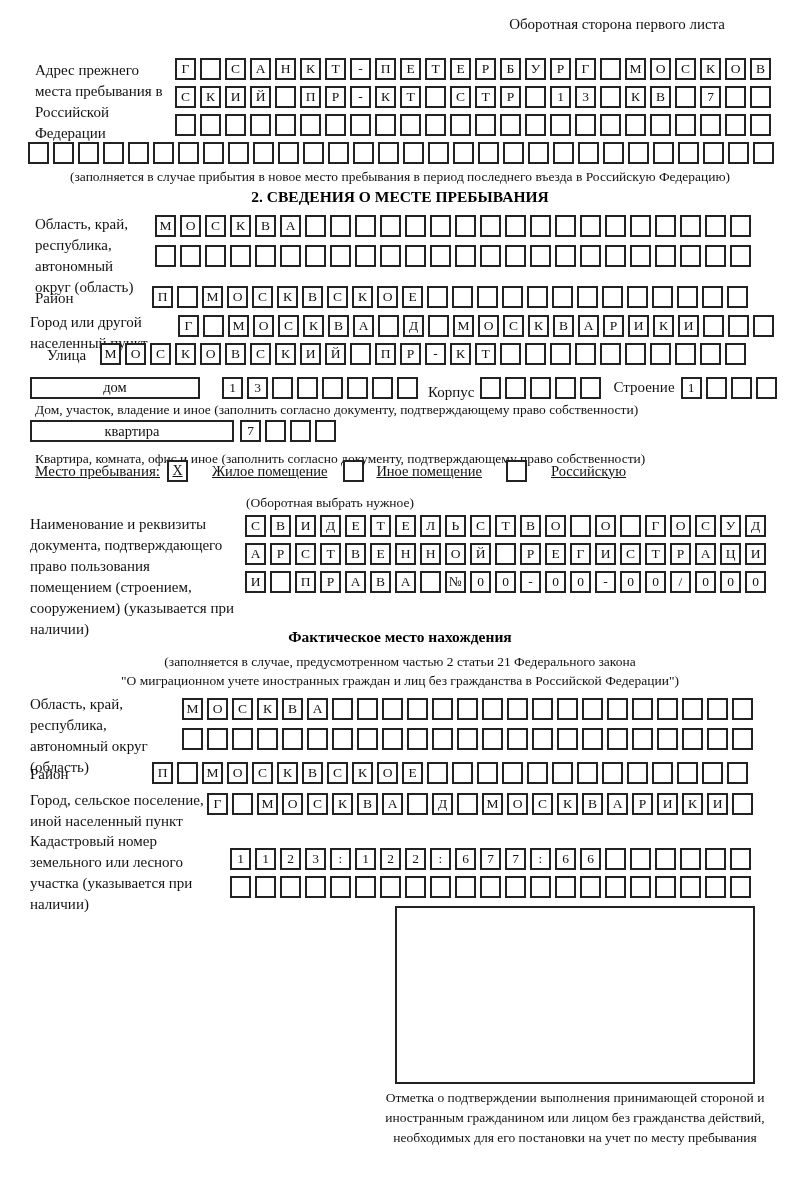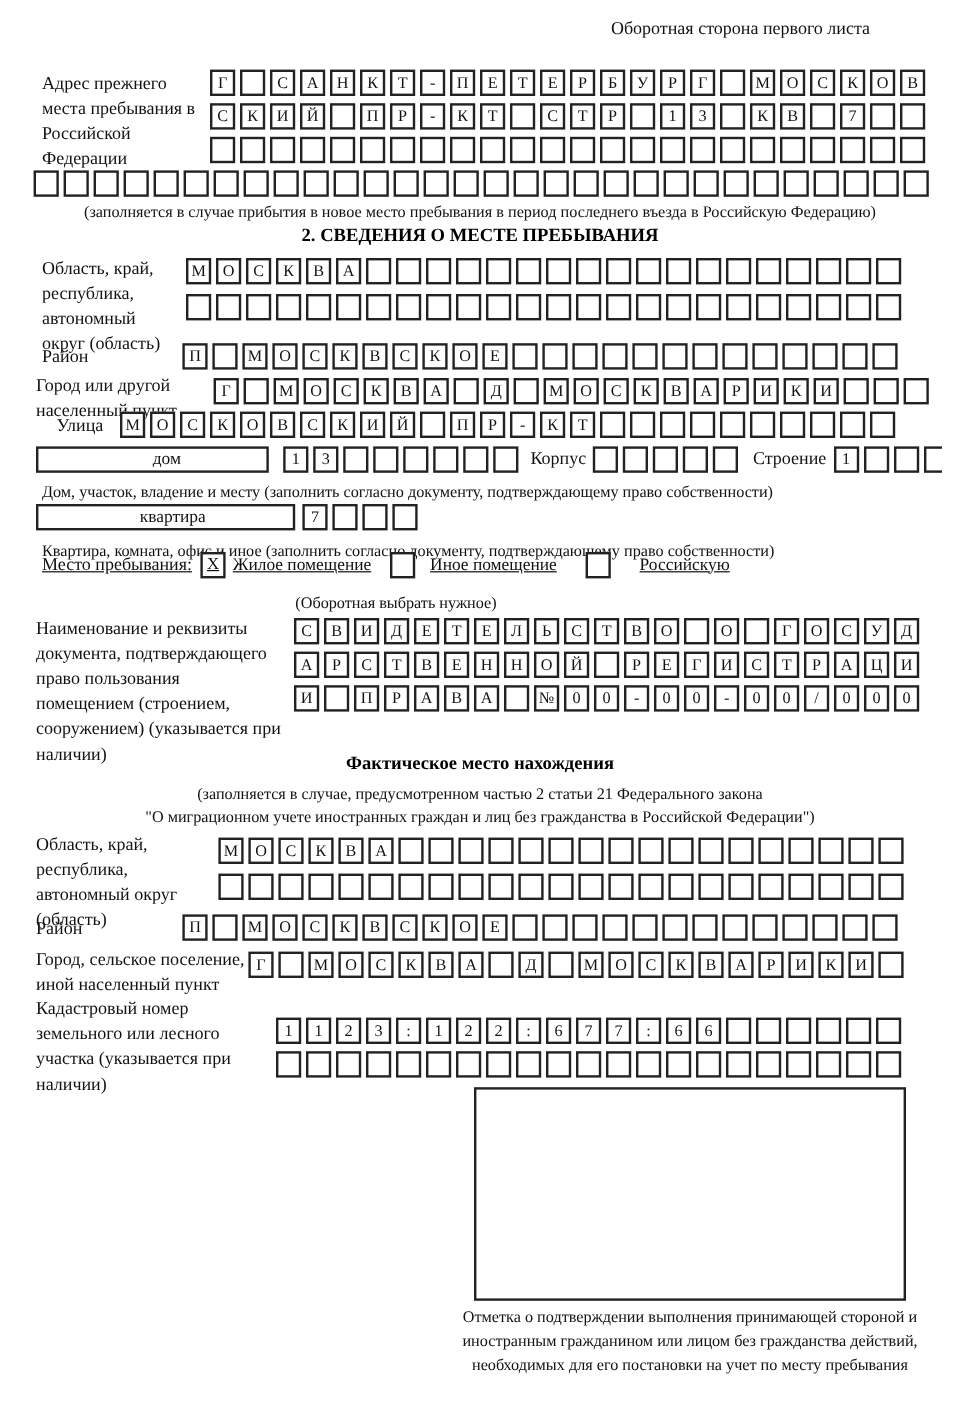--- a/index.html
+++ b/index.html
@@ -279,64 +279,64 @@
       <span class="cell"></span>
       <span class="cell"></span>
       <span class="cell"></span>
       <span class="cell"></span>
       <span class="cell"></span>
       <span class="cell"></span>
       <span class="cell"></span>
     </div>
 
   <div class="abs inline-row" style="left:30px;top:372px;">
-    <span class="wbox" style="width:166px;margin-right:12px;padding-left:24px;">дом</span>
+    <span class="wbox" style="width:166px;margin-right:22px;">дом</span>
     <span class="cells">
         <span class="cell">1</span>
         <span class="cell">3</span>
         <span class="cell"></span>
         <span class="cell"></span>
         <span class="cell"></span>
         <span class="cell"></span>
         <span class="cell"></span>
         <span class="cell"></span>
       </span>
-    <span class="lbl" style="margin:0 6px 0 6px;">Корпус</span>
+    <span class="lbl" style="margin:10px 6px 0 6px;">Корпус</span>
     <span class="cells">
         <span class="cell"></span>
         <span class="cell"></span>
         <span class="cell"></span>
         <span class="cell"></span>
         <span class="cell"></span>
       </span>
     <span class="lbl" style="margin:0 6px 0 8px;">Строение</span>
     <span class="cells">
         <span class="cell">1</span>
         <span class="cell"></span>
         <span class="cell"></span>
         <span class="cell"></span>
       </span>
   </div>
-  <div class="abs cap" style="left:35px;top:400px;">Дом, участок, владение и месту (заполнить согласно документу, подтверждающему право собственности)</div>
+  <div class="abs cap" style="left:35px;top:400px;">Дом, участок, владение и иное (заполнить согласно документу, подтверждающему право собственности)</div>
 
   <div class="abs inline-row" style="left:30px;top:420px;">
-    <span class="wbox" style="width:200px;margin-right:6px;padding-left:12px;">квартира</span>
+    <span class="wbox" style="width:200px;margin-right:6px;">квартира</span>
     <span class="cells">
         <span class="cell">7</span>
         <span class="cell"></span>
         <span class="cell"></span>
         <span class="cell"></span>
       </span>
   </div>
   <div class="abs cap" style="left:35px;top:449px;">Квартира, комната, офис и иное (заполнить согласно документу, подтверждающему право собственности)</div>
 
   <div class="abs inline-row" style="left:35px;top:460px;text-decoration:underline;">
     <span class="lbl">Место пребывания:</span>
     <span class="chk" style="margin-left:7px;">X</span>
-    <span class="opt-lbl" style="margin-left:6px;">Жилое помещение</span>
+    <span class="opt-lbl" style="margin-left:24px;">Жилое помещение</span>
     <span class="chk" style="margin-left:16px;"></span>
     <span class="opt-lbl" style="margin-left:12px;">Иное помещение</span>
     <span class="chk" style="margin-left:24px;"></span>
     <span class="opt-lbl" style="margin-left:24px;">Российскую</span>
   </div>
   <div class="abs cap" style="left:195px;top:493px;width:270px;text-align:center;">(Оборотная выбрать нужное)</div>
 
   <div class="abs lbl" style="left:30px;top:514px;width:205px;">Наименование и реквизиты документа, подтверждающего право пользования помещением (строением, сооружением) (указывается при наличии)</div>
   <div class="abs cells" style="left:245px;top:515px;">
       <span class="cell">С</span>

